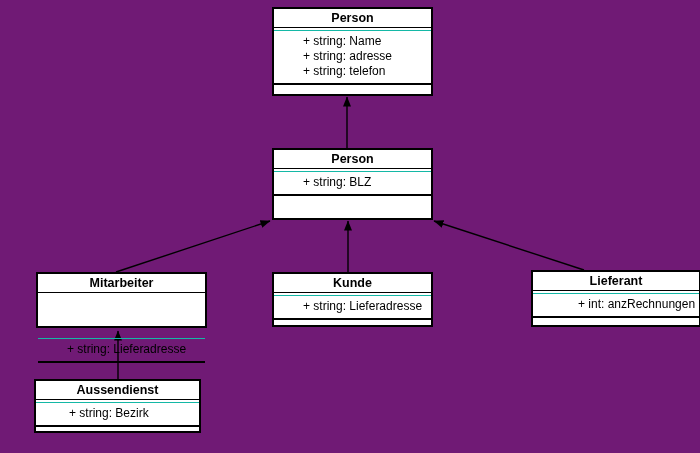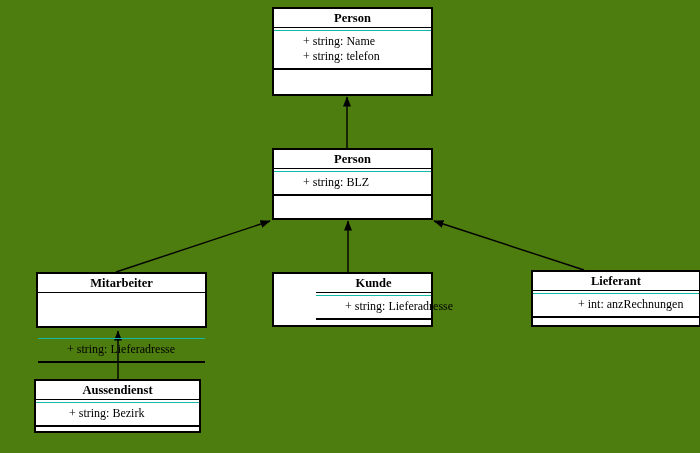--- a/index.html
+++ b/index.html
@@ -1,21 +1,21 @@
 <!DOCTYPE html>
 <html><head>
 <meta charset="utf-8">
 <style>
   html, body { margin: 0; padding: 0; background: #ffffff; }
   .canvas {
     position: relative;
     width: 700px;
     height: 453px;
-    background: #4d7c0f;
-    font-family: Liberation Serif, serif;
+    background: #701a75;
+    font-family: Liberation Sans, sans-serif;
     overflow: hidden;
   }
   svg.arrow-layer {
     position: absolute;
     left: 0; top: 0;
     width: 700px; height: 453px;
     pointer-events: none;
   }
   .uml-class {
     position: absolute;
@@ -44,21 +44,21 @@
     font-size: 12px;
     line-height: 15px;
     padding-left: 29px;
     white-space: nowrap;
   }
   .uml-methods { flex: 1; }
 
   #cls-person       { left: 272px; top: 7px;   width: 161px; height: 89px; }
   #cls-partner      { left: 272px; top: 148px; width: 161px; height: 72px; }
   #cls-mitarbeiter  { left: 36px;  top: 272px; width: 171px; height: 56px; gap: 43px; }
-  #cls-kunde        { left: 272px; top: 272px; width: 161px; height: 55px; padding-left: 42px; }
+  #cls-kunde        { left: 272px; top: 272px; width: 161px; height: 55px; }
   #cls-lieferant    { left: 507px; top: 270px; width: 170px; height: 57px; margin-left: 24px; }
   #cls-aussendienst { left: 34px;  top: 379px; width: 167px; height: 54px; }
 
   #cls-lieferant .uml-attr    { padding-left: 45px; }
   #cls-aussendienst .uml-attr { padding-left: 33px; }
 </style>
 </head>
 <body>
 
 <div class="canvas">
@@ -73,20 +73,21 @@
     <line x1="116" y1="272" x2="270" y2="221" stroke="#000000" stroke-width="1.4" marker-end="url(#arrowhead)"></line>
     <line x1="348" y1="272" x2="348" y2="221" stroke="#000000" stroke-width="1.4" marker-end="url(#arrowhead)"></line>
     <line x1="584" y1="270" x2="434" y2="221" stroke="#000000" stroke-width="1.4" marker-end="url(#arrowhead)"></line>
     <line x1="118" y1="379" x2="118" y2="331" stroke="#000000" stroke-width="1.4" marker-end="url(#arrowhead)"></line>
   </svg>
 
   <div class="uml-class" id="cls-person">
     <div class="uml-title">Person</div>
     <div class="uml-attrs">
       <div class="uml-attr">+ string:  Name</div>
+      <div class="uml-attr">+ string:  adresse</div>
       <div class="uml-attr">+ string:  telefon</div>
     </div>
     <div class="uml-methods"></div>
   </div>
 
   <div class="uml-class" id="cls-partner">
     <div class="uml-title">Person</div>
     <div class="uml-attrs">
       <div class="uml-attr">+ string:  BLZ</div>
     </div>

